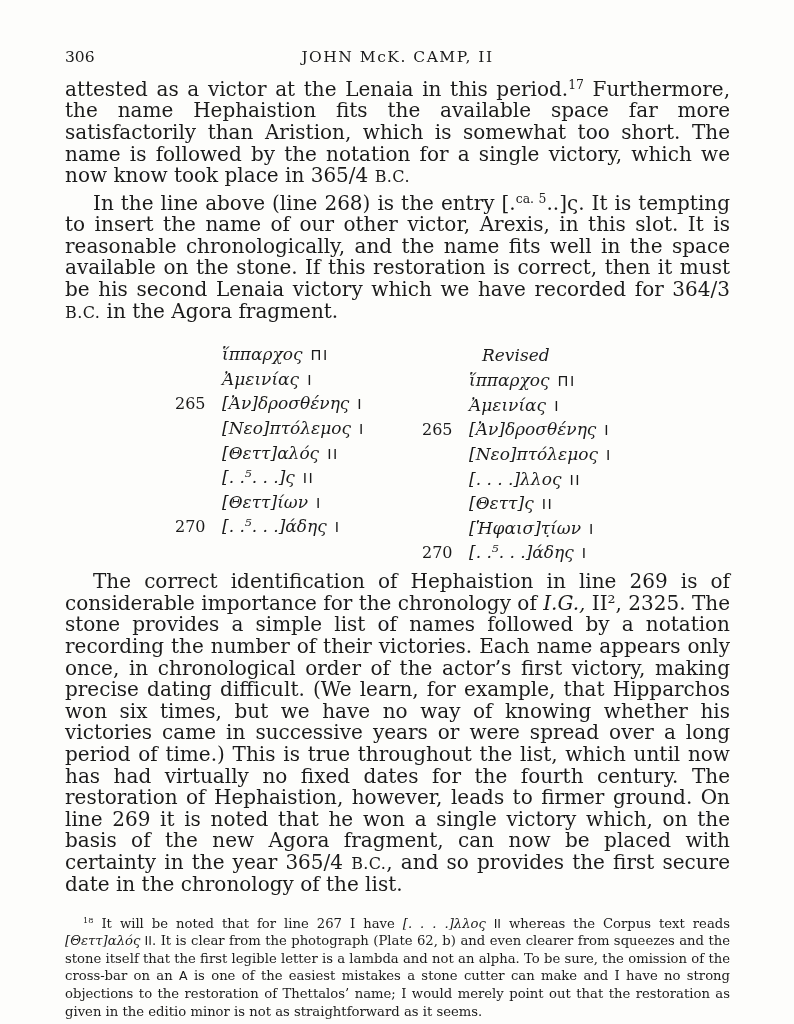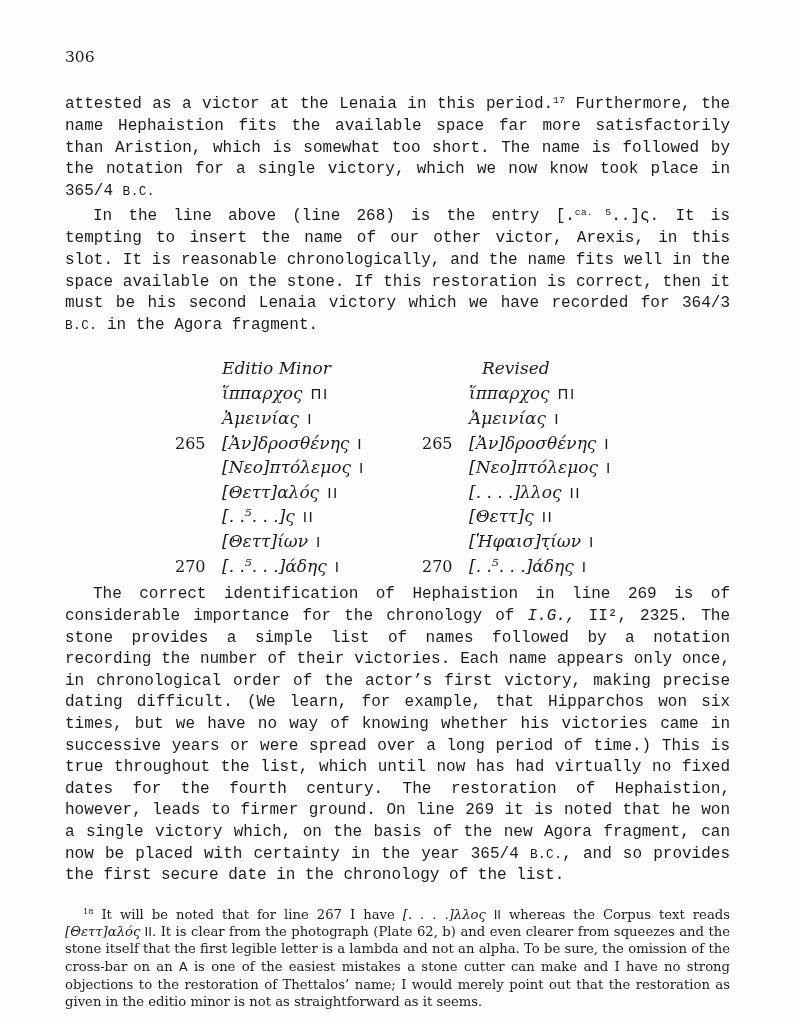--- a/index.html
+++ b/index.html
@@ -3,27 +3,27 @@
 <meta charset="utf-8">
 <style>
   html,body{margin:0;padding:0;}
   body{
     width:794px;height:1024px;overflow:hidden;box-sizing:border-box;
     background:#fdfdfb;color:#1b1b1b;
     font-family:"DejaVu Serif","Liberation Serif",serif;
   }
   .page{padding:48px 64px 0 65px;box-sizing:border-box;}
   
-  .header{position:relative;height:22px;margin-bottom:20px;font-size:15.5px;}
+  .header{position:relative;height:22px;margin-bottom:4px;font-size:15.5px;}
   .pagenum{position:absolute;left:0;top:0;}
   .runhead{position:absolute;left:0;right:0;top:0;text-align:center;letter-spacing:1.5px;}
   
   p{margin:0;}
   .body{
-    font-size:16px;line-height:21.6px;text-align:justify;font-family:Liberation Mono, monospace;
+    font-size:20px;line-height:21.6px;text-align:justify;
   }
   .indent{text-indent:28px;}
   .it{font-style:italic;}
   .sup{font-size:0.62em;vertical-align:0.55em;}
   .sc{font-size:0.8em;letter-spacing:0.4px;}
   .sans{font-family:"DejaVu Sans","Liberation Sans",sans-serif;font-size:0.95em;}
   
   .apparatus{position:relative;height:216px;margin-top:20px;margin-bottom:12px;}
   .app-col{position:absolute;top:0;}
   .app-col.leftcol{left:110px;}
@@ -38,28 +38,28 @@
   .footnotes{margin-top:16px;}
   .fn{font-size:13.2px;line-height:17.6px;text-align:justify;text-indent:18px;}
 </style>
 </head>
 <body>
 
 <div class="page">
 
   <div class="header">
     <span class="pagenum">306</span>
+    <span class="runhead">JOHN McK. CAMP, II</span>
   </div>
 
   <p class="body"><span>attested as a victor at the Lenaia in this period.</span><span class="sup">17</span><span> Furthermore, the name Hephaistion fits the available space far more satisfactorily than Aristion, which is somewhat too short. The name is followed by the notation for a single victory, which we now know took place in 365/4 </span><span class="sc">B.C.</span></p>
   <p class="body indent"><span>In the line above (line 268) is the entry [.</span><span class="sup">ca. 5</span><span>..]ς. It is tempting to insert the name of our other victor, Arexis, in this slot. It is reasonable chronologically, and the name fits well in the space available on the stone. If this restoration is correct, then it must be his second Lenaia victory which we have recorded for 364/3 </span><span class="sc">B.C.</span><span> in the Agora fragment.</span></p>
 
   <div class="apparatus">
     <div class="app-col leftcol">
-      <div class="app-title">Editio Minor</div>
       <div>
   <div class="app-row">
     <span class="app-num"></span>
     <span class="app-greek">ἵππαρχος</span>
     <span class="app-tally">ΠΙ</span>
   </div>
 
   <div class="app-row">
     <span class="app-num"></span>
     <span class="app-greek">Ἀμεινίας</span>

